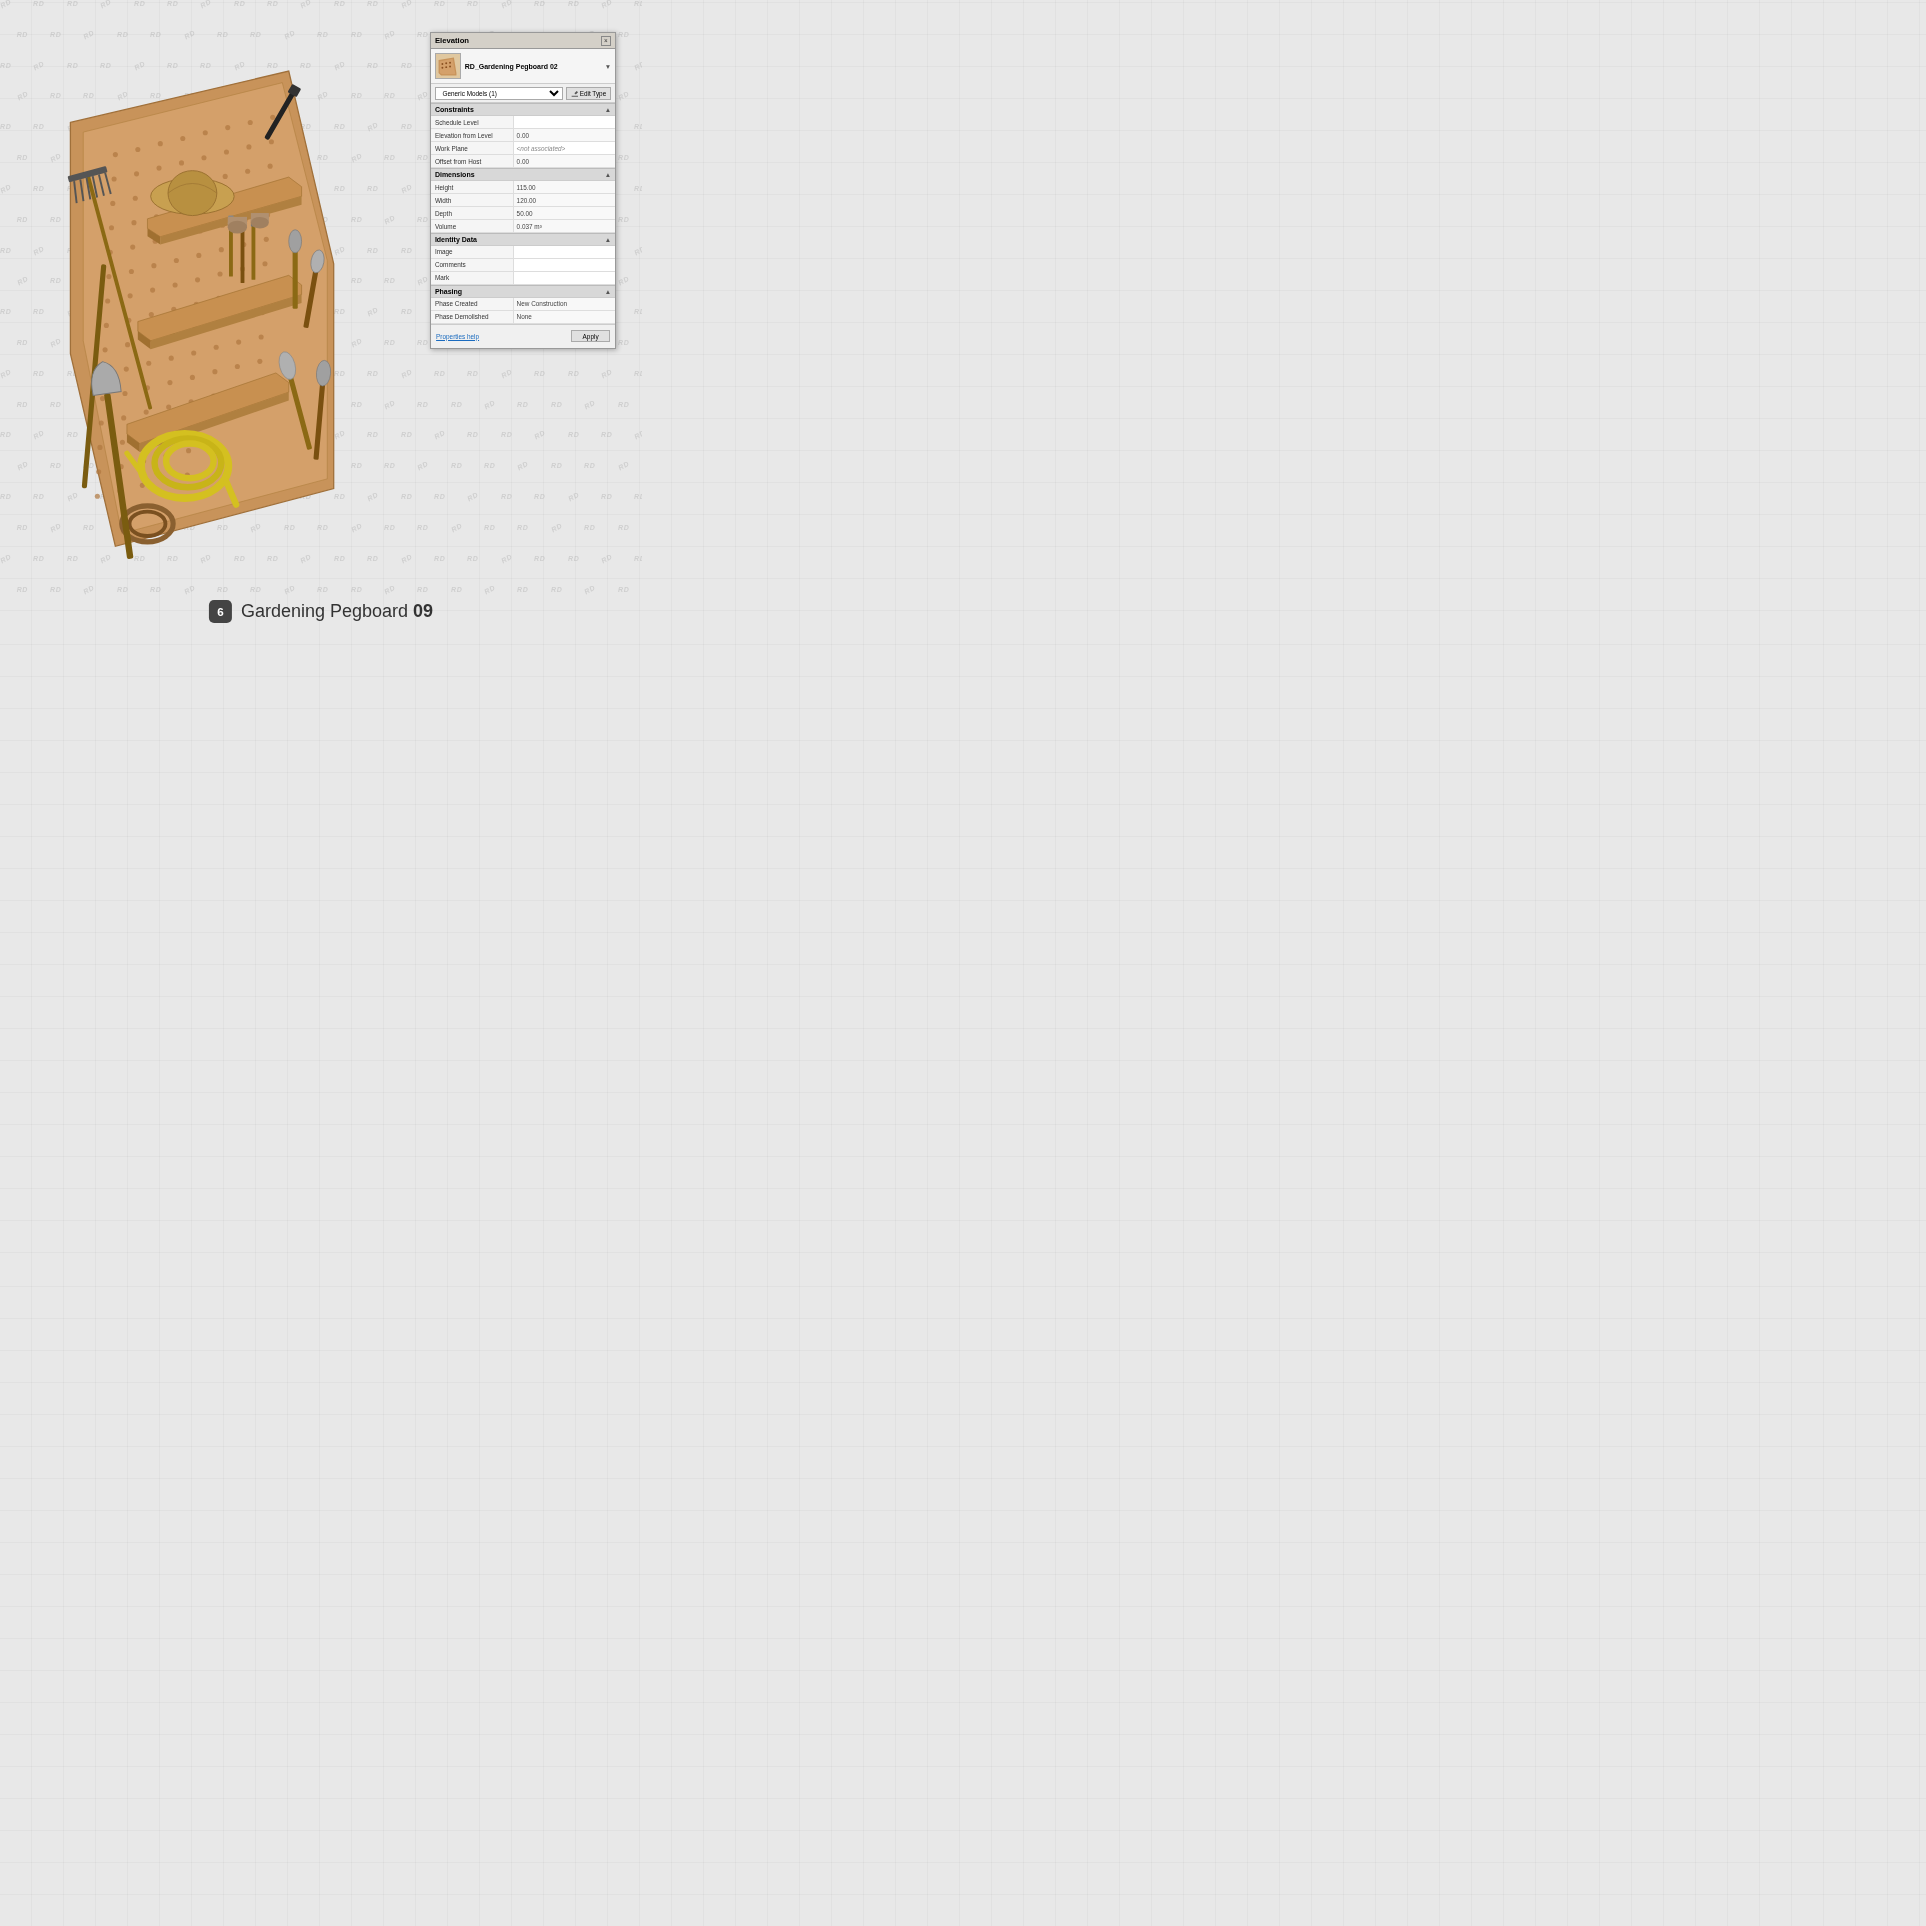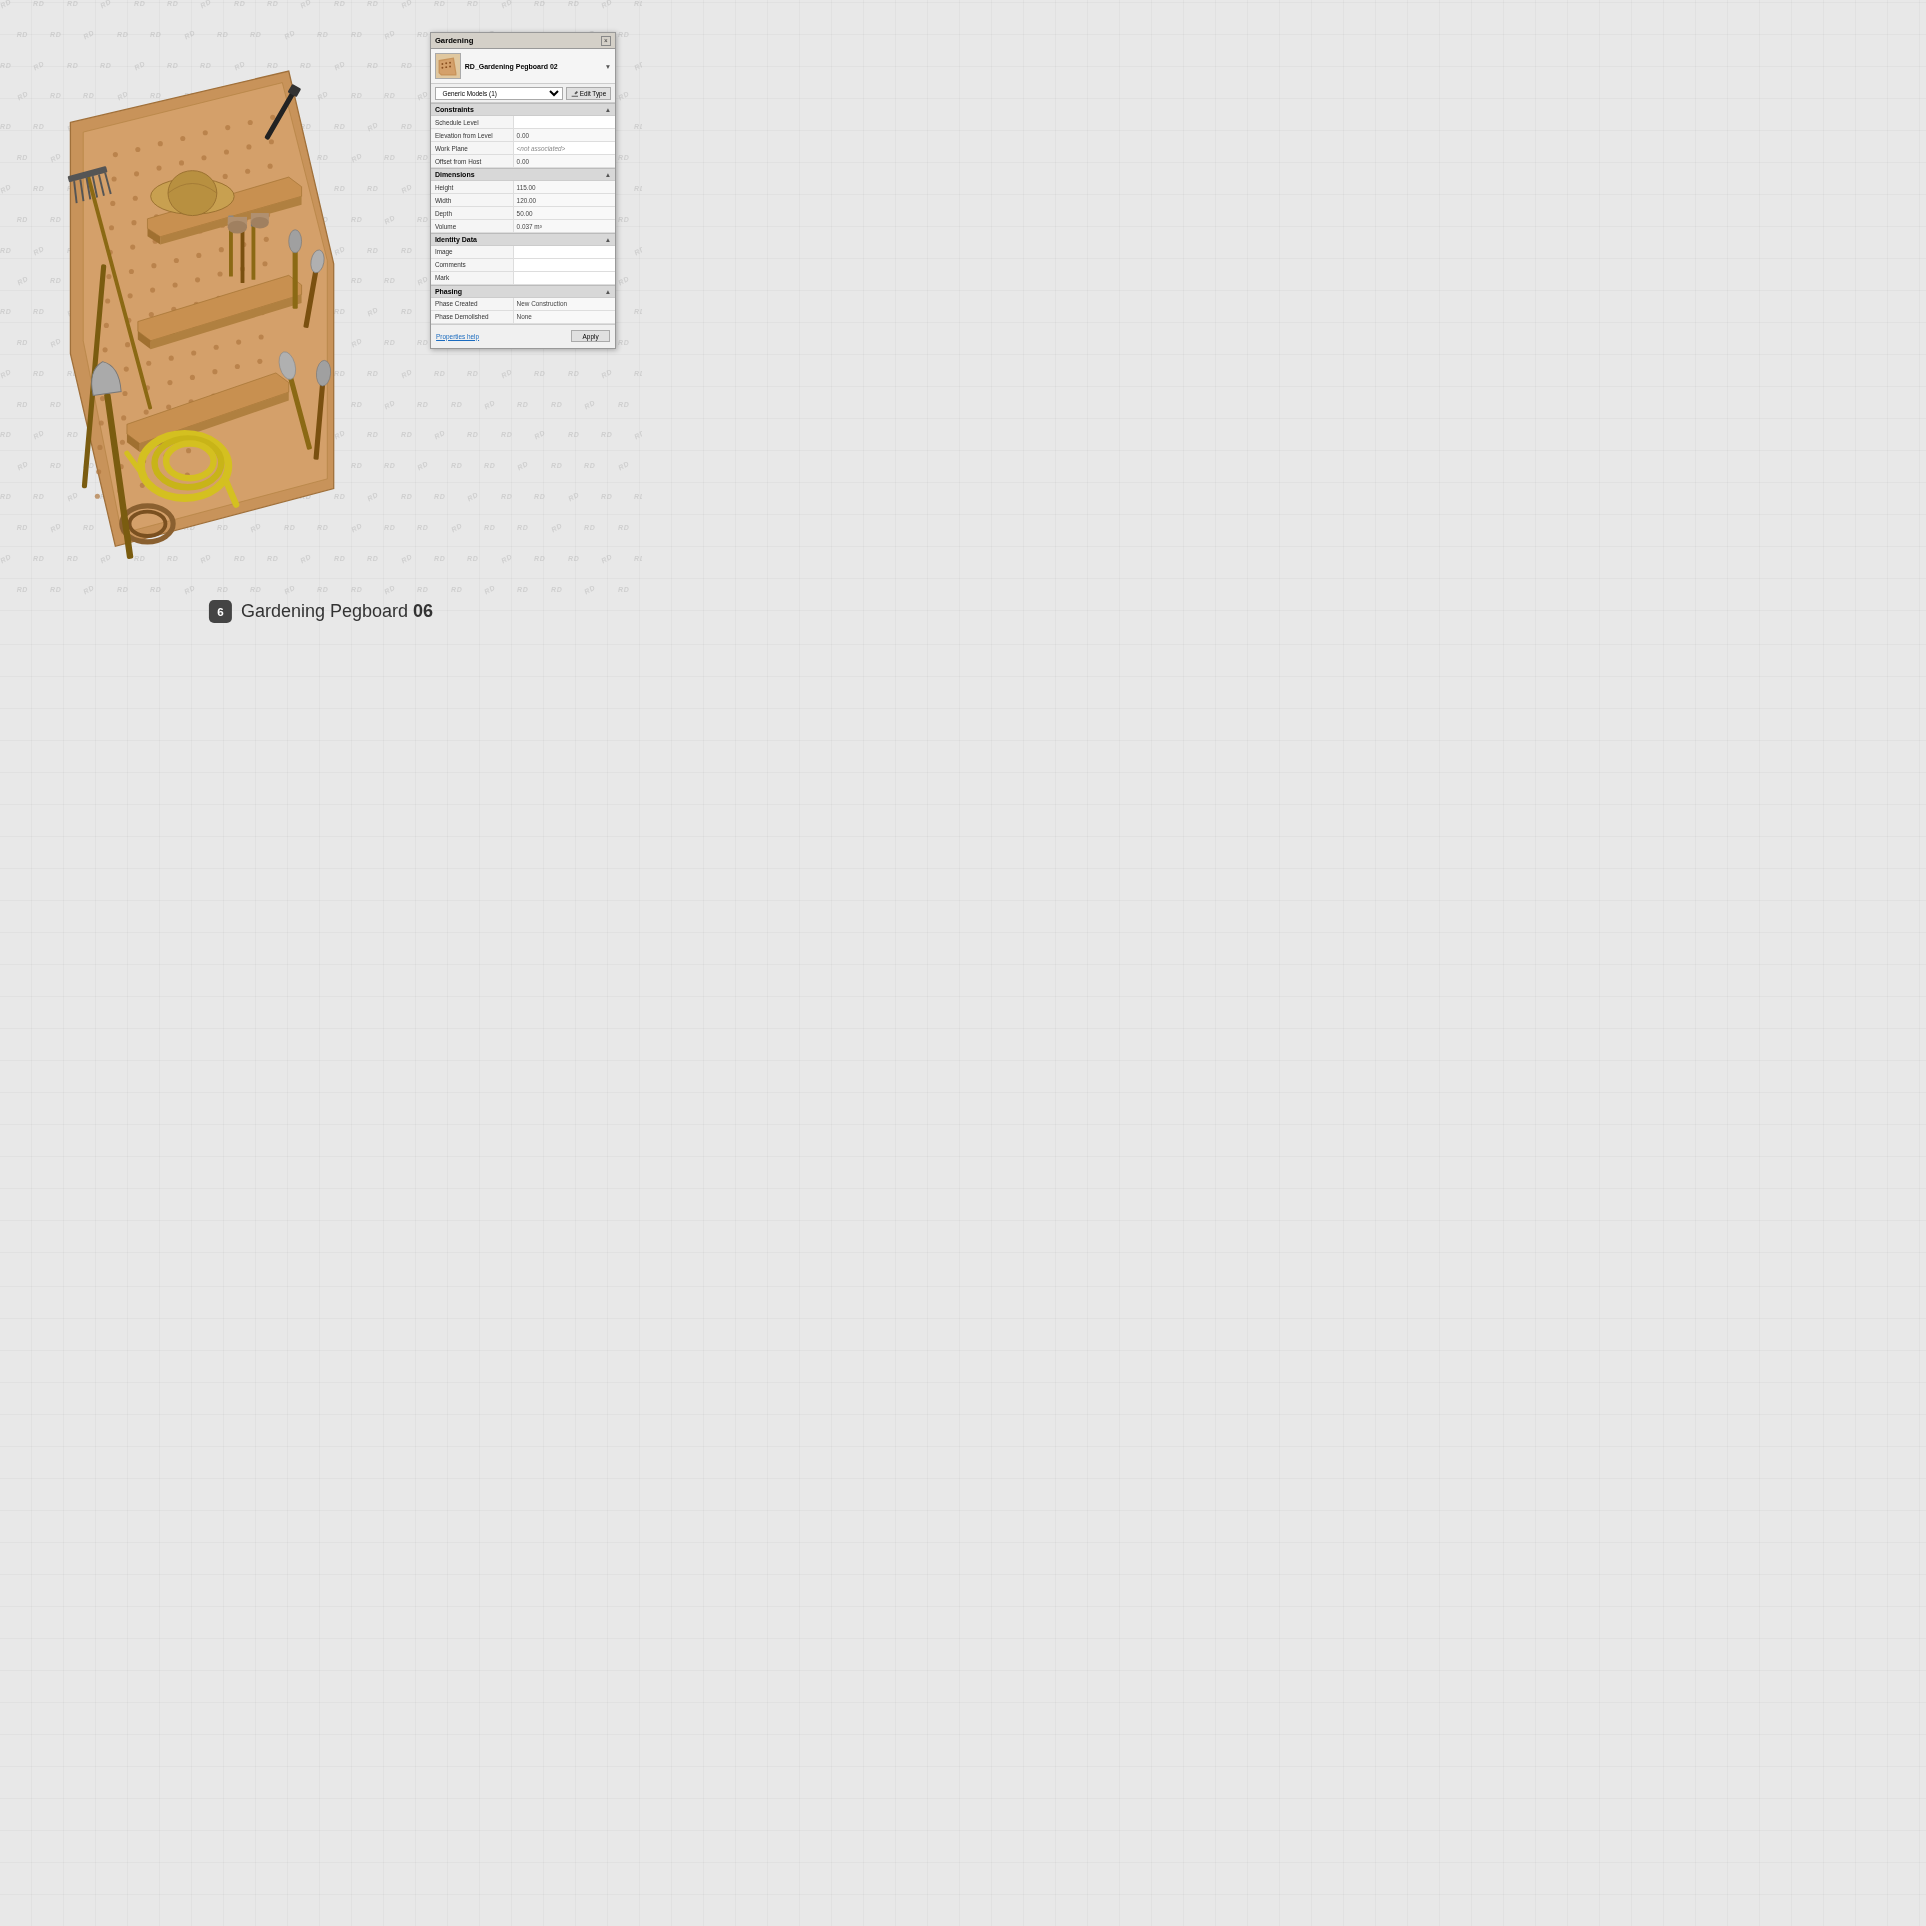--- a/index.html
+++ b/index.html
@@ -929,21 +929,21 @@
       <g transform="translate(400,130) rotate(30)">
         <rect x="-4" y="-60" width="8" height="90" fill="#222" rx="3"></rect>
         <rect x="-8" y="-65" width="16" height="15" fill="#333" rx="2"></rect>
       </g>
     </svg>
   </div>
 
   <div class="properties-panel">
 
     <div class="panel-titlebar">
-      <span class="panel-title">Gardening</span>
+      <span class="panel-title">Elevation</span>
       <div class="panel-close-btn">×</div>
     </div>
 
     <div class="panel-header">
       <div class="thumbnail-box">
         <svg viewBox="0 0 36 36" xmlns="http://www.w3.org/2000/svg">
           <polygon points="4,8 28,4 32,28 32,32 8,32 4,28" fill="#c8935a"></polygon>
           <polygon points="6,10 26,6 30,28 30,30 10,30 6,28" fill="#d4a06a"></polygon>
           <circle cx="10" cy="14" r="1.5" fill="#8a5020"></circle>
           <circle cx="16" cy="13" r="1.5" fill="#8a5020"></circle>
@@ -1050,18 +1050,18 @@
 
     <div class="panel-footer">
       <a class="properties-help-link">Properties help</a>
       <button class="apply-btn">Apply</button>
     </div>
   </div>
 
   <div class="bottom-title">
     <div class="number-badge">6</div>
     <div class="title-text">
-      <span>Gardening Pegboard </span><strong>06</strong>
+      <span>Gardening Pegboard </span><strong>09</strong>
     </div>
   </div>
 
 </div>
 
 
 </body></html>

